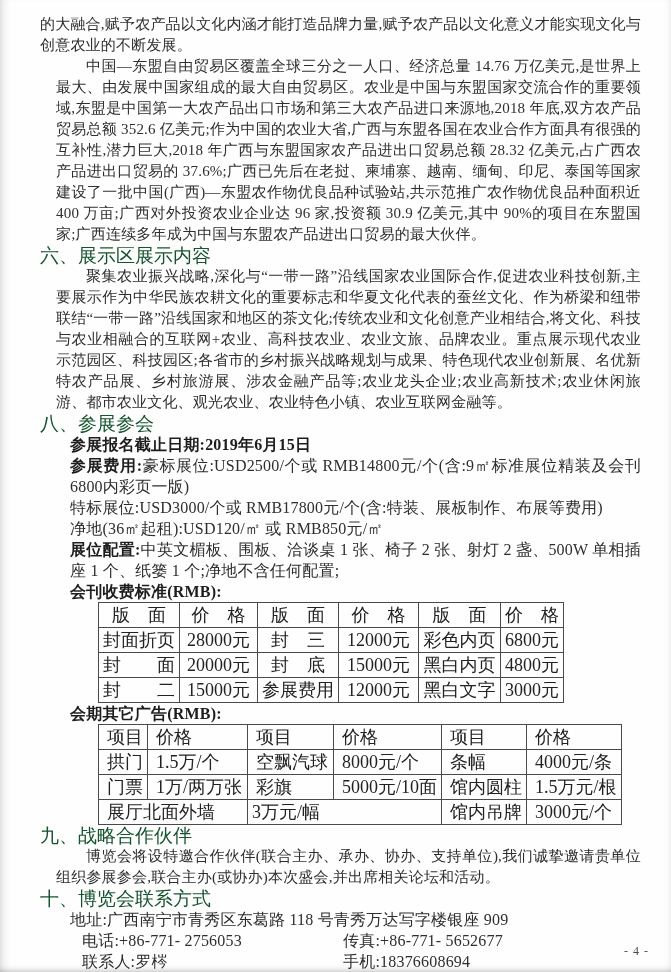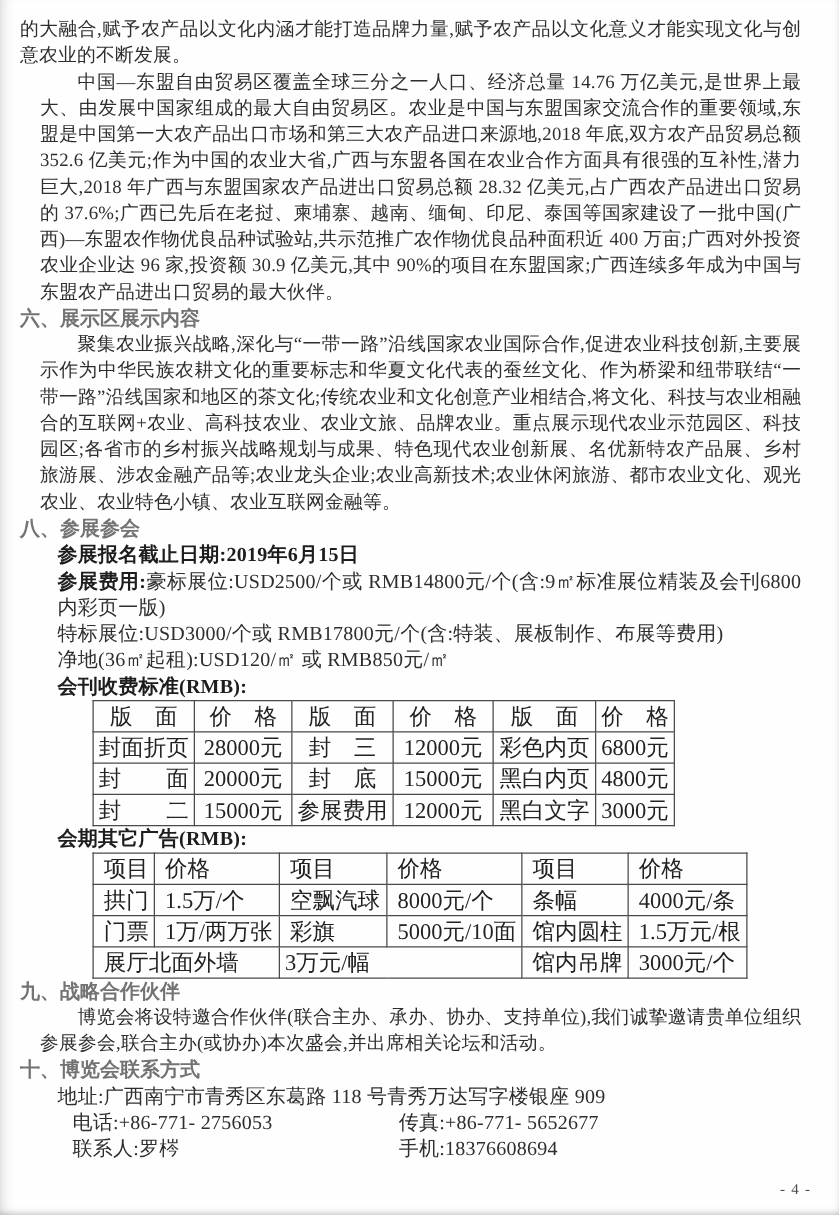--- a/index.html
+++ b/index.html
@@ -6,40 +6,40 @@
   body{
     width:671px;height:972px;
     background:#f4f4f2;
     font-family:"Liberation Serif","DejaVu Serif",serif;
   }
   .page{
     position:relative;
     width:671px;height:972px;
     box-sizing:border-box;
     background:#fefefe;
-    padding:14px 30px 0 16px;
+    padding:14px 30px 0 40px;
     color:#2e2e2e;
     box-shadow:inset 10px 0 10px -8px rgba(0,0,0,.14),
                inset -5px 0 8px -6px rgba(0,0,0,.10),
                inset 0 -5px 6px -4px rgba(0,0,0,.25);
   }
   .para{
     margin:0;
     font-size:15px;
     line-height:21px;
     text-align:justify;
     letter-spacing:.2px;
   }
   .indent{text-indent:2em;margin-left:16px;}
   h3{
     margin:0;
-    font-size:16px;
+    font-size:19px;
     line-height:21px;
-    font-weight:bold;
-    color:#737373;
+    font-weight:normal;
+    color:#14532d;
   }
   .hang{
     padding-left:30px;
     font-size:16px;
     line-height:21px;
     text-align:justify;
     letter-spacing:.2px;
   }
   .bold{font-weight:bold;color:#1d1d1d;}
   .cols .col1{display:inline-block;width:261px;margin-left:12px;}
@@ -90,20 +90,23 @@
   </div>
 
   <div class="hang">
     <span>特标展位:USD3000/个或 RMB17800元/个(含:特装、展板制作、布展等费用)</span>
   </div>
 
   <div class="hang">
     <span>净地(36㎡起租):USD120/㎡ 或 RMB850元/㎡</span>
   </div>
 
+  <div class="hang">
+    <span class="bold">展位配置:</span><span>中英文楣板、围板、洽谈桌 1 张、椅子 2 张、射灯 2 盏、500W 单相插座 1 个、纸篓 1 个;净地不含任何配置;</span>
+  </div>
 
   <div class="hang bold">
     <span>会刊收费标准(RMB):</span>
   </div>
 
   <table class="t1">
     <colgroup>
       <col style="width:80px">
         <col style="width:78px">
         <col style="width:80px">

